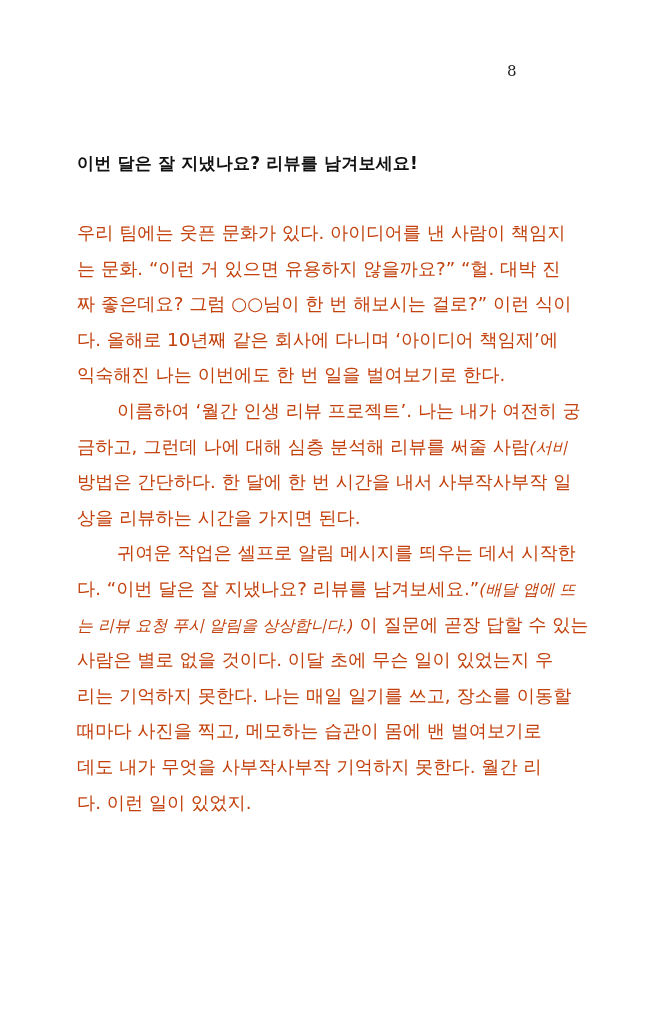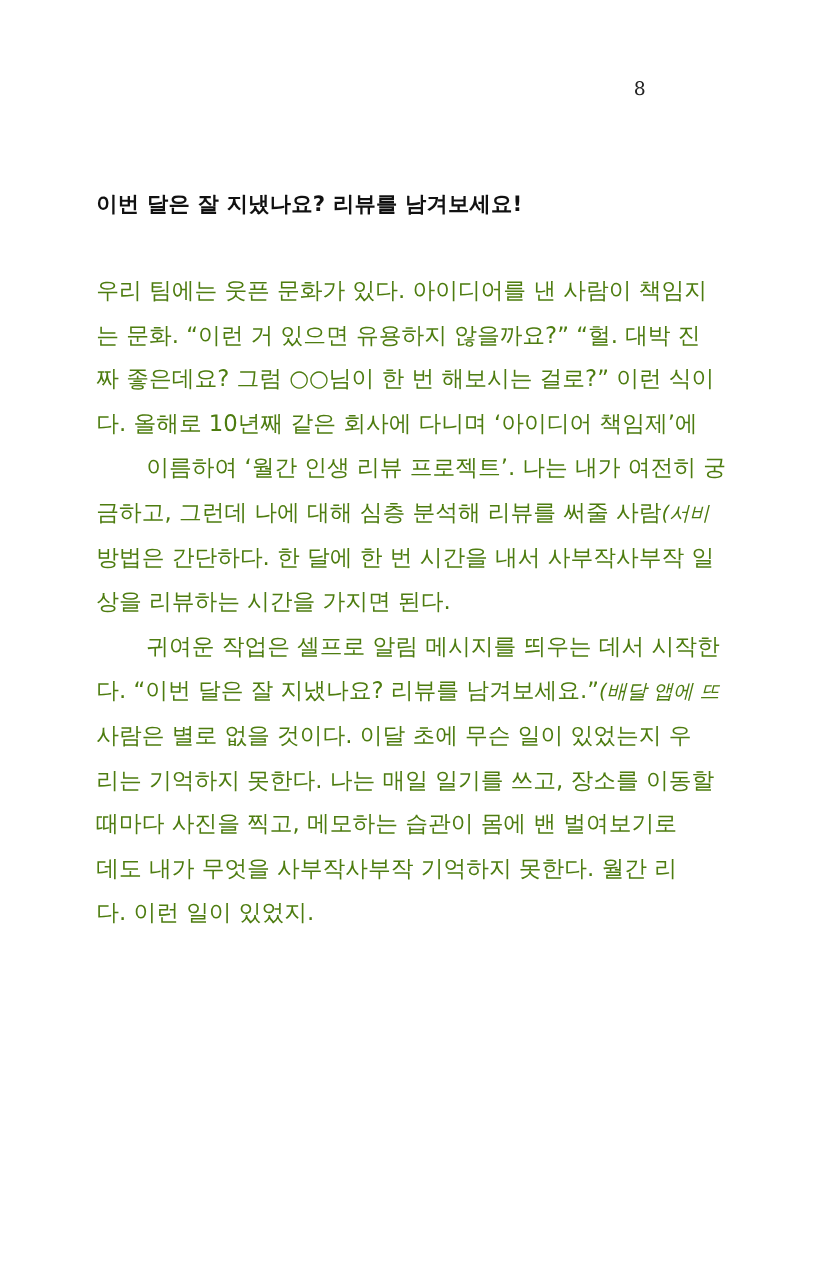--- a/index.html
+++ b/index.html
@@ -12,47 +12,49 @@
   }
   .heading {
     position: absolute; left: 77px; top: 152px;
     font-family: "DejaVu Sans", sans-serif;
     font-weight: bold; font-size: 17px; letter-spacing: 0.2px; color: #111;
     white-space: nowrap;
   }
   .body-text {
     position: absolute; left: 77px; top: 215px; width: 500px;
     font-family: "DejaVu Sans", sans-serif;
-    font-size: 18.2px; line-height: 35.6px; color: #4d7c0f;
+    font-size: 18.2px; line-height: 35.6px; color: #c2410c;
   }
   .line { display: block; white-space: nowrap; height: 35.6px; }
   .indent { padding-left: 40px; }
   .small { font-size: 16px; font-style: italic; }
 </style>
 </head>
 <body>
 
 <div class="page">
   <div class="page-number">8</div>
 
   <div class="heading">이번 달은 잘 지냈나요? 리뷰를 남겨보세요!</div>
 
   <div class="body-text">
 
     <span class="line">우리 팀에는 웃픈 문화가 있다. 아이디어를 낸 사람이 책임지</span>
     <span class="line">는 문화. “이런 거 있으면 유용하지 않을까요?” “헐. 대박 진</span>
     <span class="line">짜 좋은데요? 그럼 ○○님이 한 번 해보시는 걸로?” 이런 식이</span>
     <span class="line">다. 올해로 10년째 같은 회사에 다니며 ‘아이디어 책임제’에</span>
+    <span class="line">익숙해진 나는 이번에도 한 번 일을 벌여보기로 한다.</span>
 
     <span class="line indent">이름하여 ‘월간 인생 리뷰 프로젝트’. 나는 내가 여전히 궁</span>
     <span class="line"><span>금하고, 그런데 나에 대해 심층 분석해 리뷰를 써줄 사람</span><span class="small">(서비</span></span>
     <span class="line">방법은 간단하다. 한 달에 한 번 시간을 내서 사부작사부작 일</span>
     <span class="line">상을 리뷰하는 시간을 가지면 된다.</span>
 
     <span class="line indent">귀여운 작업은 셀프로 알림 메시지를 띄우는 데서 시작한</span>
     <span class="line"><span>다. “이번 달은 잘 지냈나요? 리뷰를 남겨보세요.”</span><span class="small">(배달 앱에 뜨</span></span>
+    <span class="line"><span class="small">는 리뷰 요청 푸시 알림을 상상합니다.)</span> <span>이 질문에 곧장 답할 수 있는</span></span>
     <span class="line">사람은 별로 없을 것이다. 이달 초에 무슨 일이 있었는지 우</span>
     <span class="line">리는 기억하지 못한다. 나는 매일 일기를 쓰고, 장소를 이동할</span>
     <span class="line">때마다 사진을 찍고, 메모하는 습관이 몸에 밴 벌여보기로</span>
     <span class="line">데도 내가 무엇을 사부작사부작 기억하지 못한다. 월간 리</span>
     <span class="line">다. 이런 일이 있었지.</span>
   </div>
 </div>
 
 </body></html>

